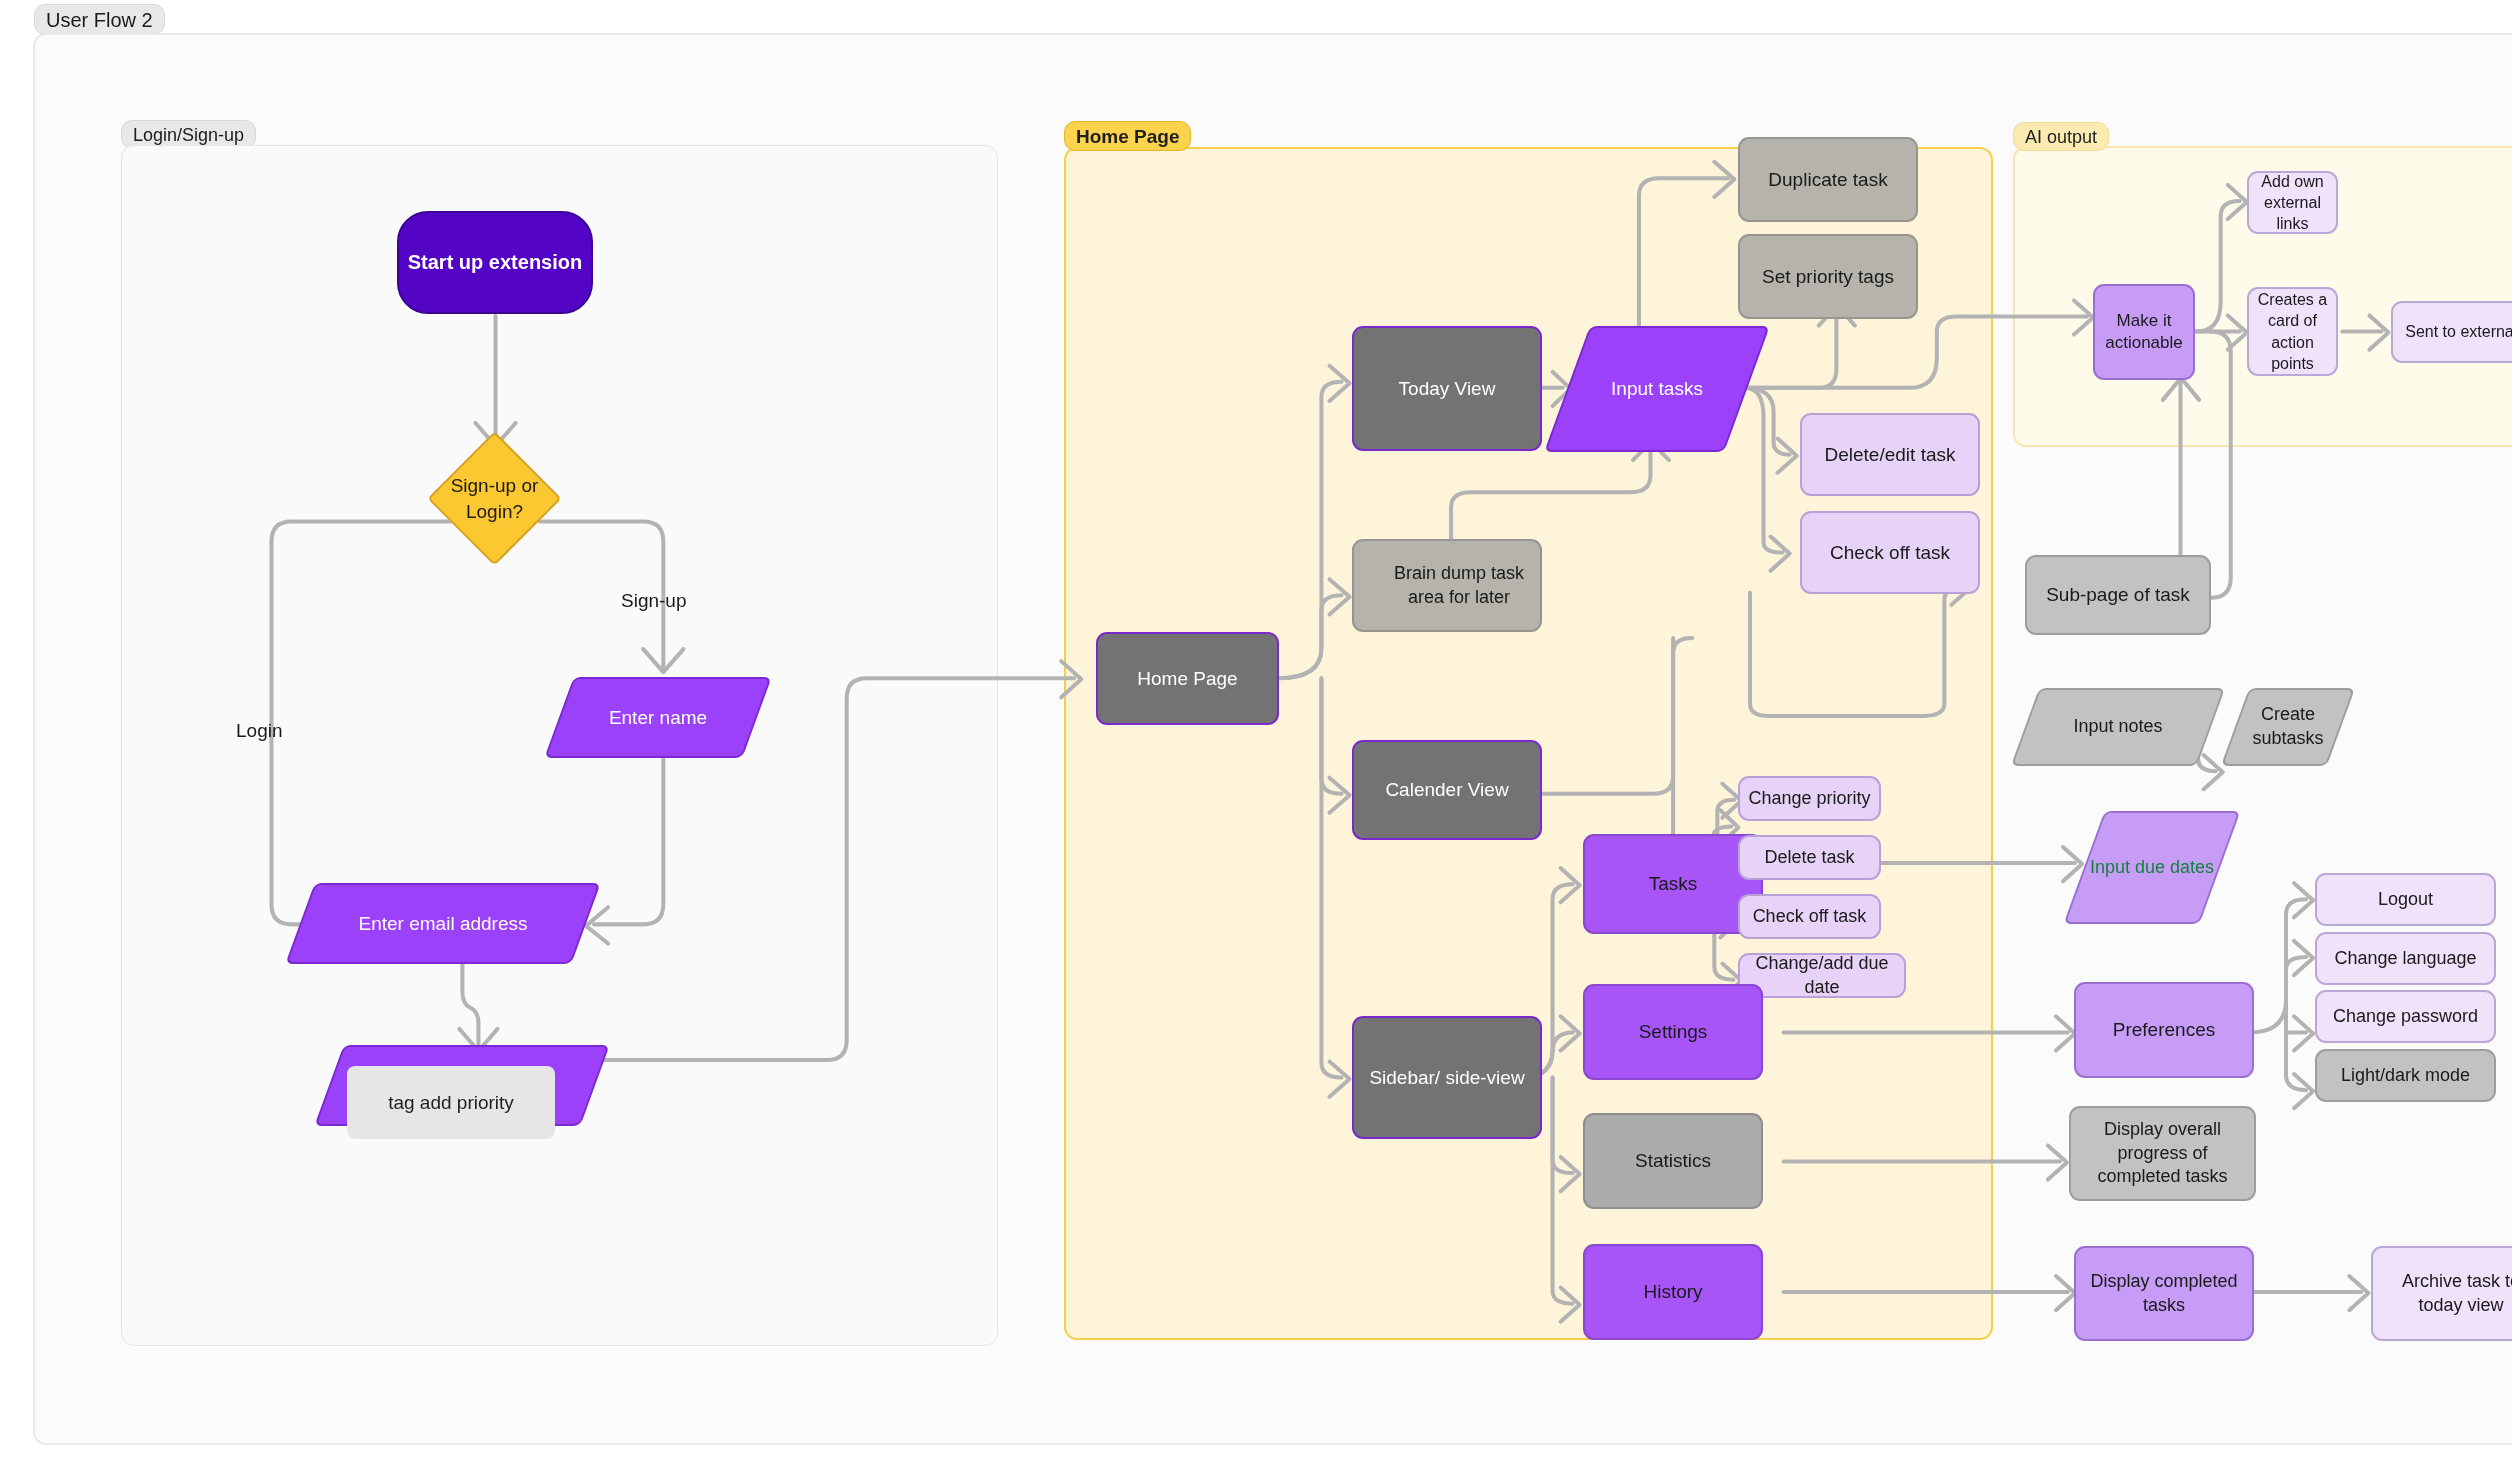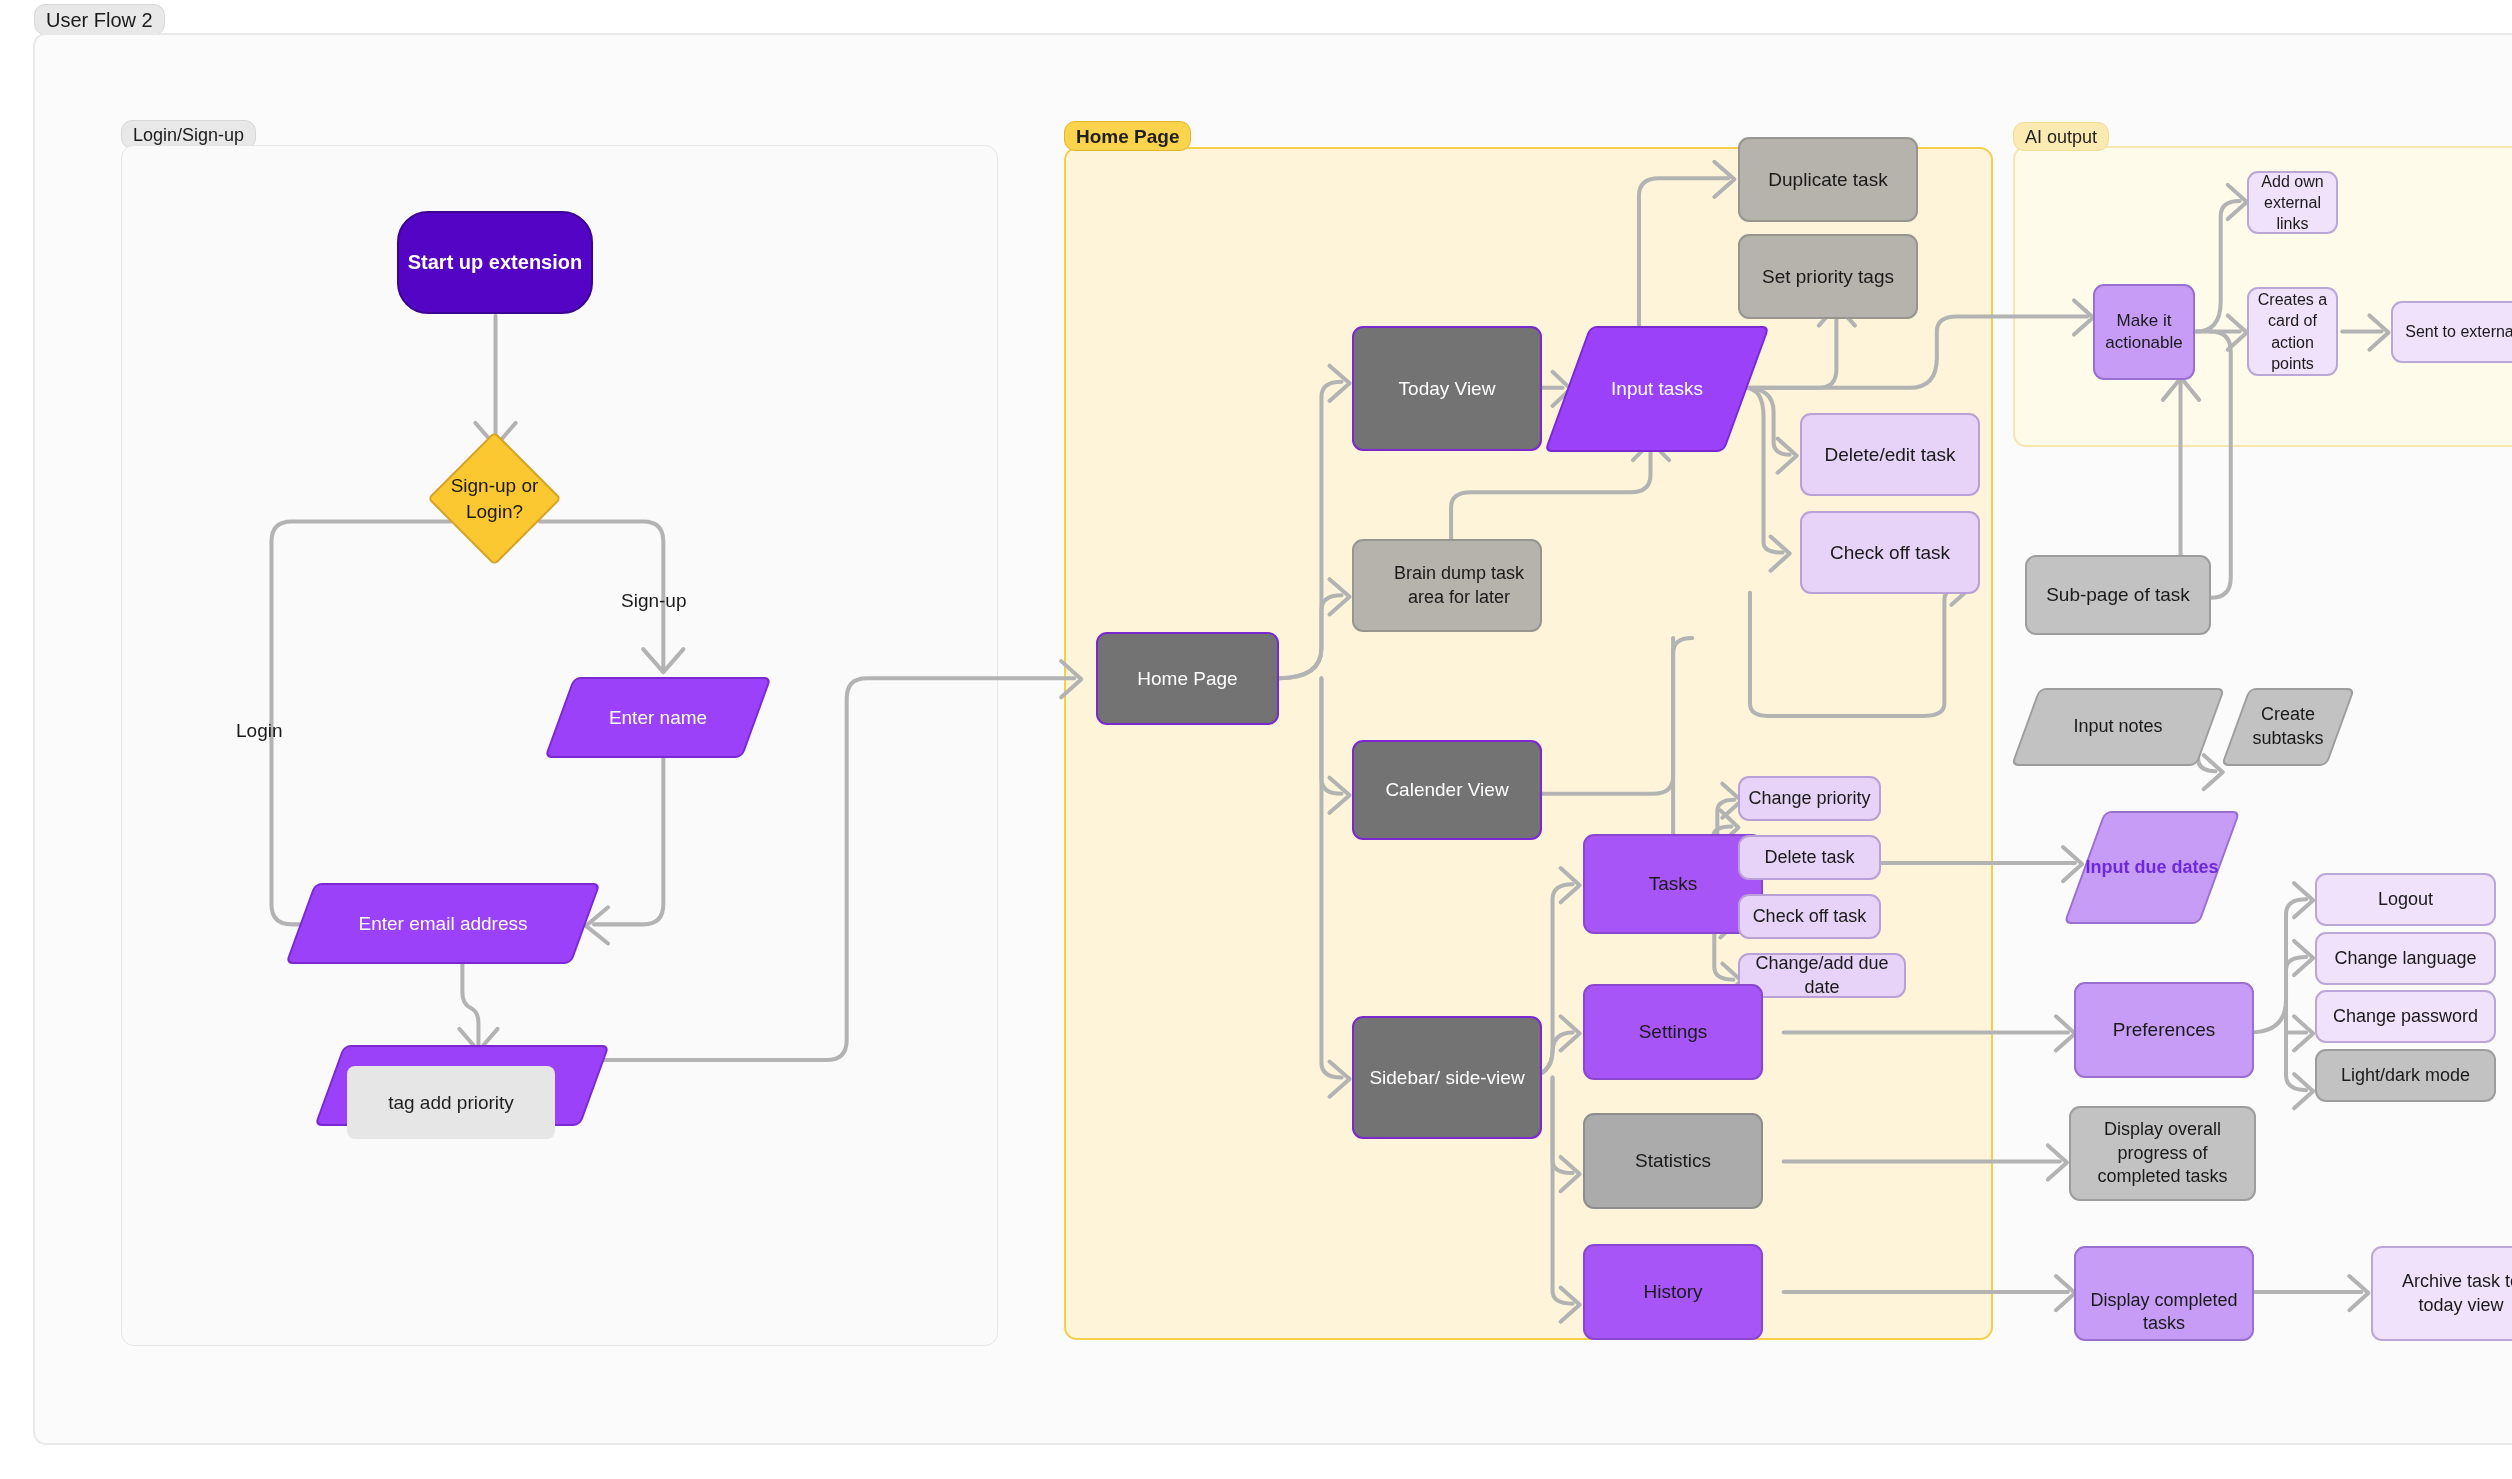--- a/index.html
+++ b/index.html
@@ -47,21 +47,21 @@
                      transform:rotate(45deg);border-radius:5px;}
   .n-diamond .dia-tx{position:relative;z-index:2;text-align:center;color:#1a1a1a;line-height:1.34;}
 
   
   .para{position:absolute;z-index:6;display:flex;align-items:center;justify-content:center;}
   .para .p-bg{position:absolute;inset:0;transform:skewX(-20deg);border-radius:7px;}
   .para .p-tx{position:relative;z-index:2;text-align:center;line-height:1.32;}
   .p-bright .p-bg{background:#9b41f9;border:2.5px solid #7b28d0;}
   .p-bright .p-tx{color:#ffffff;}
   .p-mid .p-bg{background:#c79cf7;border:2px solid #9a6fd0;}
-  .p-mid .p-tx{color:#6d28d9;font-weight:bold;}
+  .p-mid .p-tx{color:#15803d;}
   .p-grey .p-bg{background:#c2c2c2;border:2.5px solid #9d9d9d;}
   .p-grey .p-tx{color:#1a1a1a;}
 
   
   .sticky{position:absolute;background:#fcd265;box-shadow:1.5px 2px 4.5px rgba(0,0,0,.10);z-index:8;
           box-sizing:border-box;padding:22px 20px;}
   .sticky-body{font-size:20px;line-height:1.42;color:#1d1d1d;font-weight:600;}
   .sticky-author{position:absolute;left:20px;bottom:17px;font-size:15px;color:#a08333;}
 
   
@@ -376,21 +376,21 @@
   </div>
 
   <div class="node n-grey3" style="left:2315px;top:1049px;width:181px;height:53px;font-size:18px;">
     <span>Light/dark mode</span>
   </div>
 
   <div class="node n-grey3" style="left:2069px;top:1106px;width:187px;height:95px;font-size:18px;">
     <span>Display overall progress of completed tasks</span>
   </div>
 
-  <div class="node n-mid" style="left:2074px;top:1246px;width:180px;height:95px;font-size:18px;align-items:flex-end;">
+  <div class="node n-mid" style="left:2074px;top:1246px;width:180px;height:95px;font-size:18px;">
     <span>Display completed tasks</span>
   </div>
 
   <div class="node n-pale" style="left:2371px;top:1246px;width:180px;height:95px;font-size:18px;">
     <span>Archive task to today view</span>
   </div>
 
 </div>
 
 

